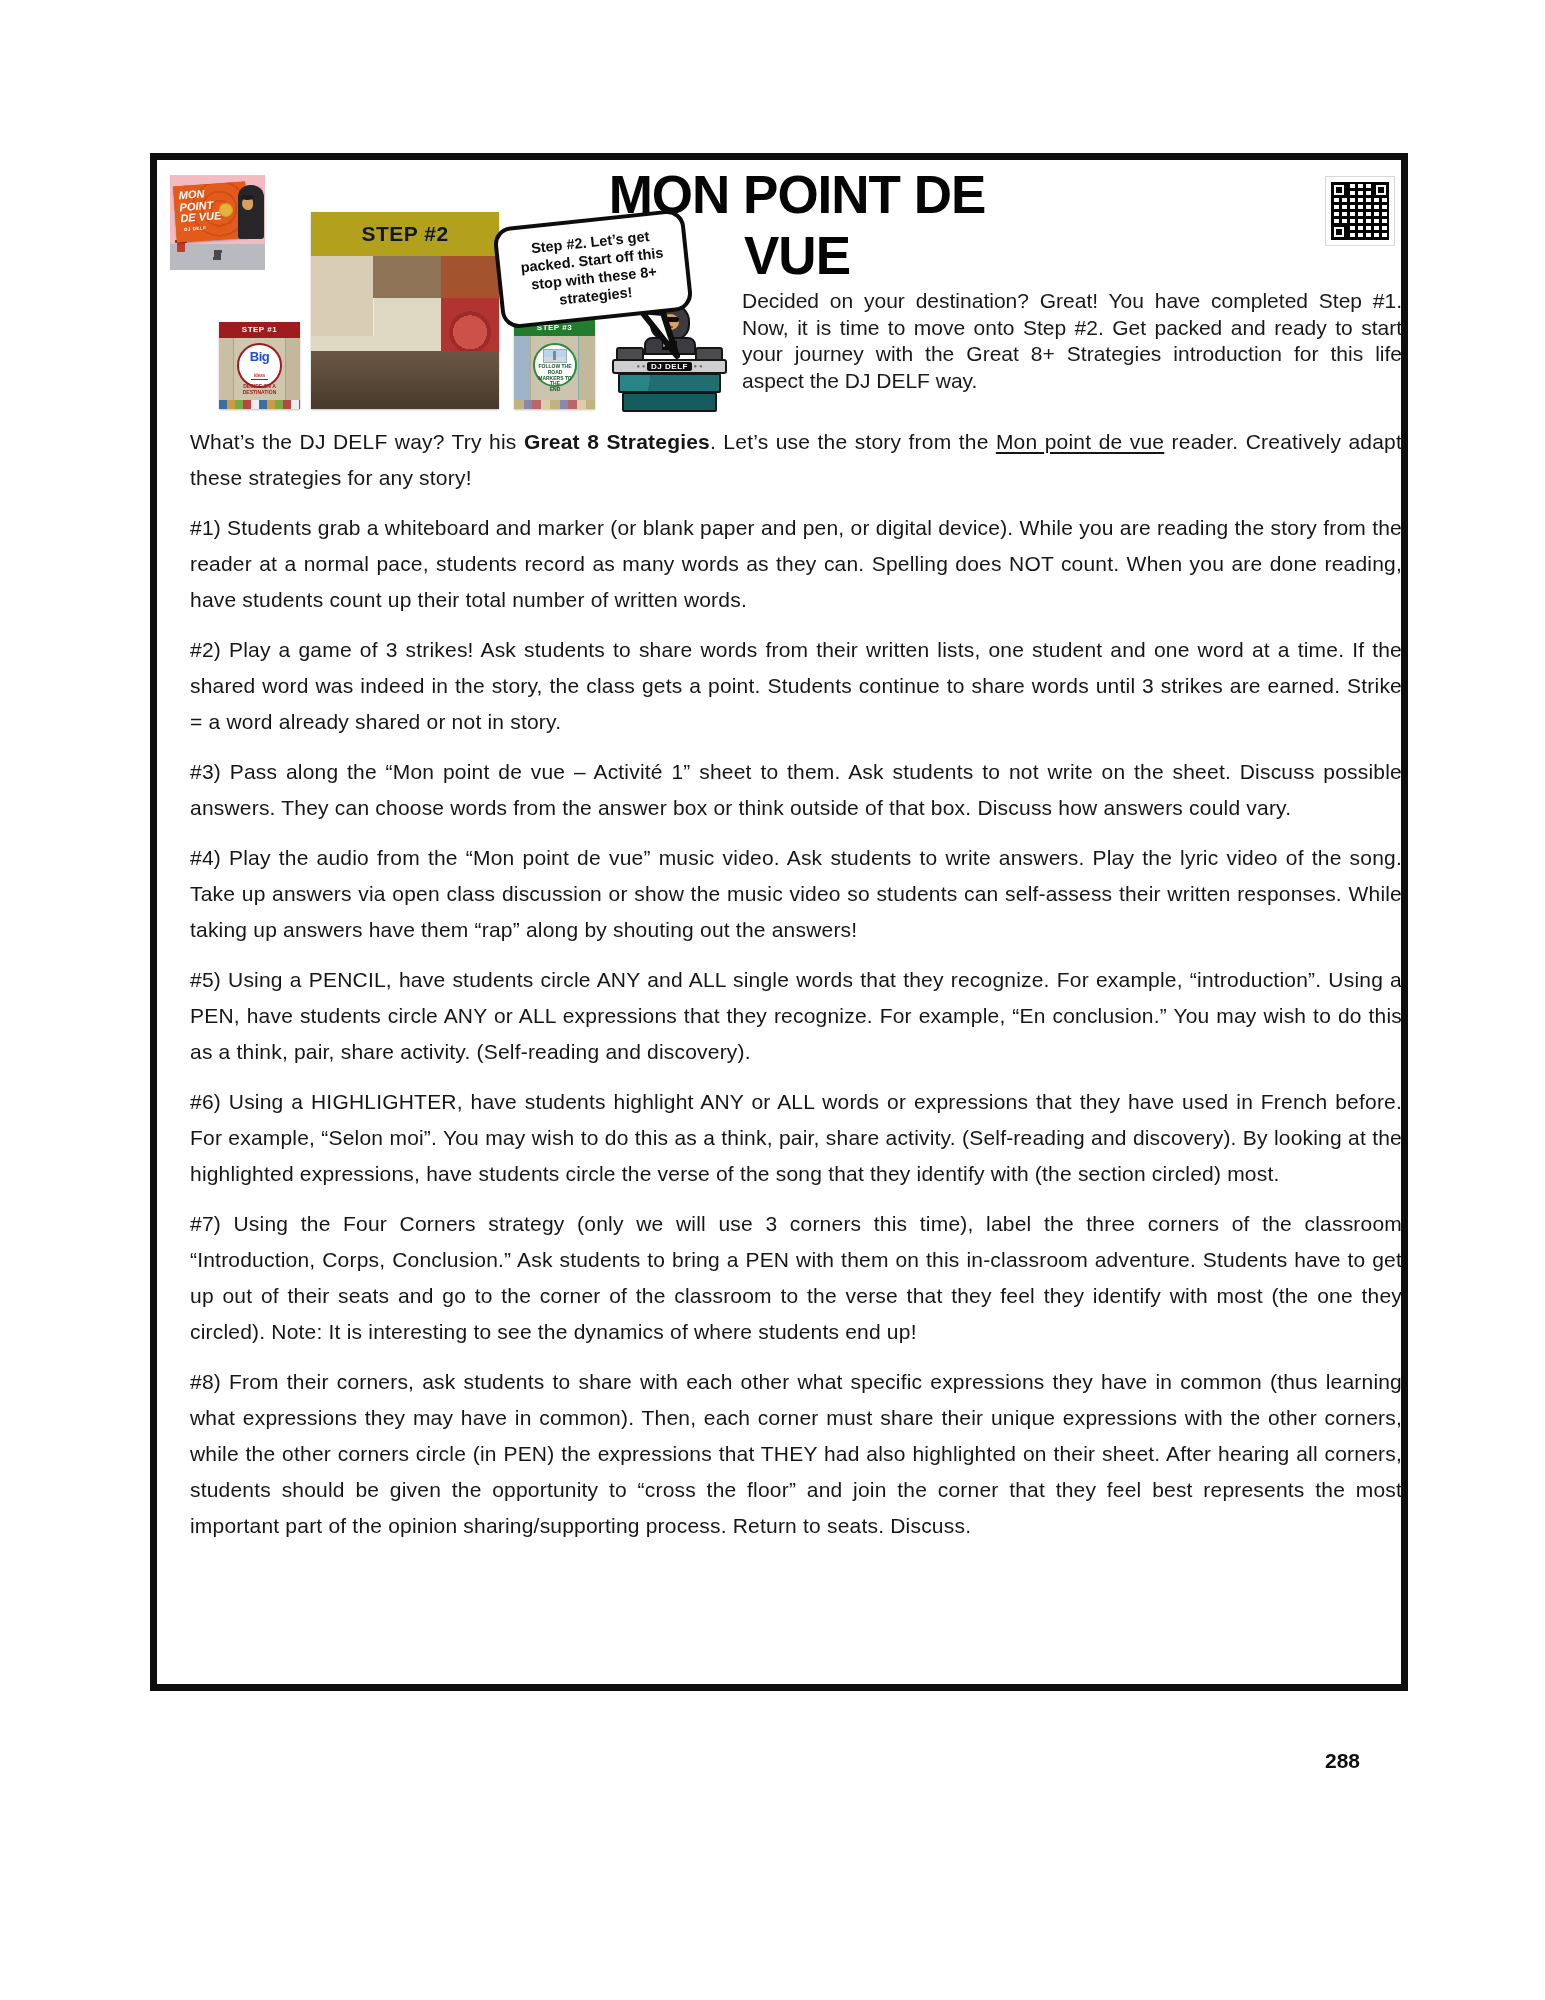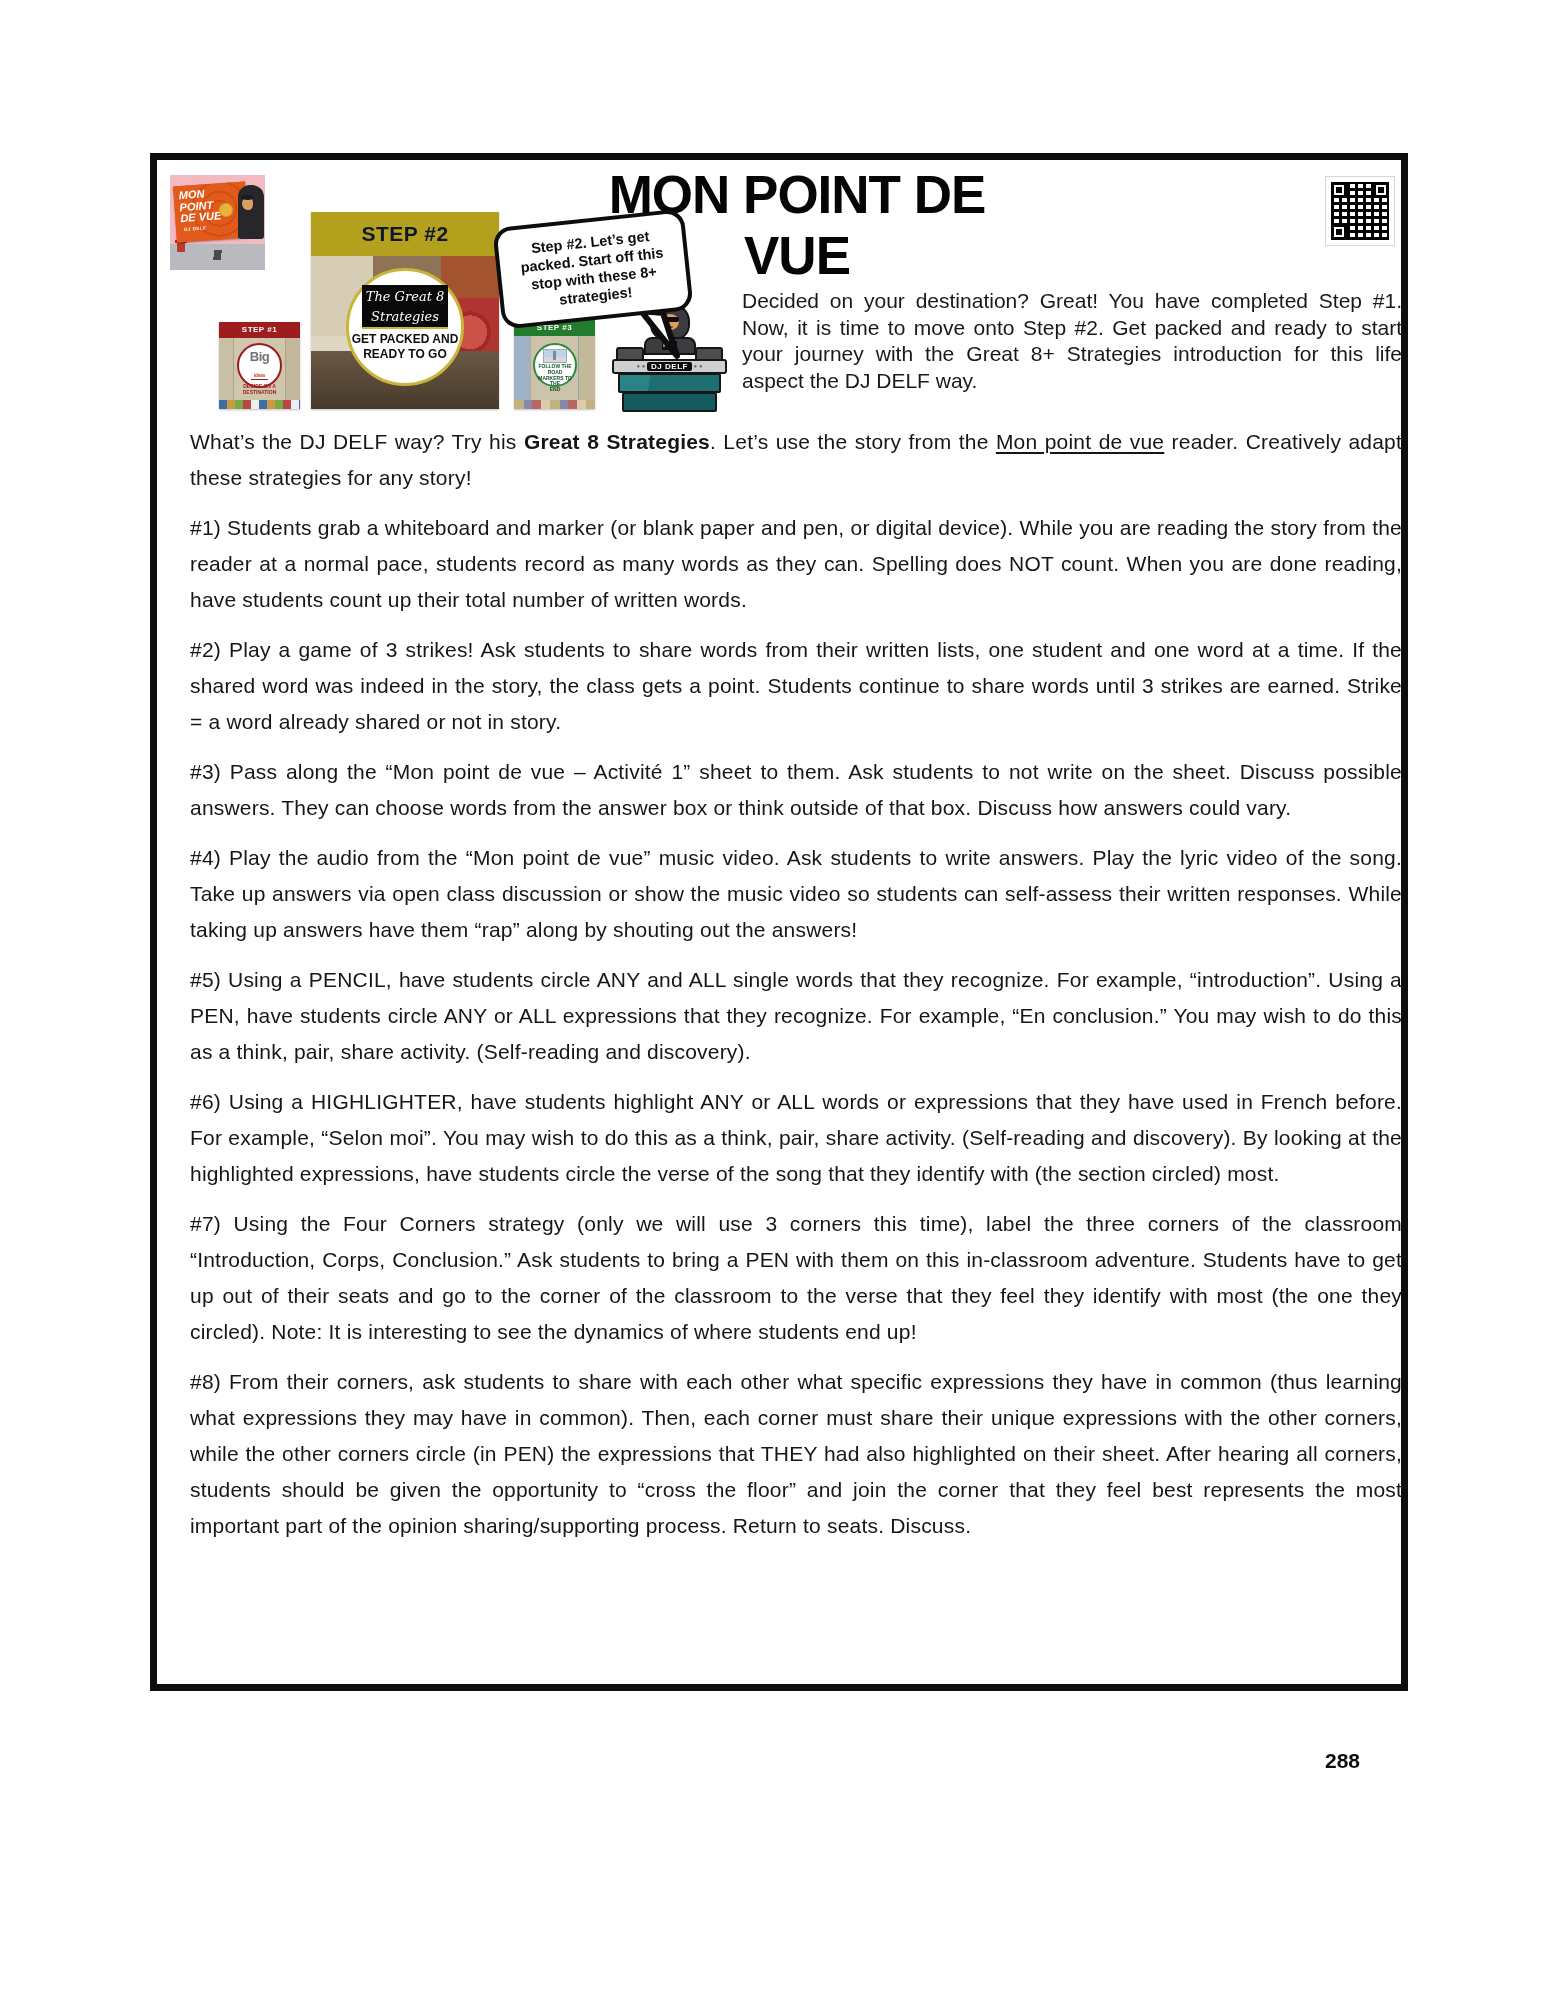--- a/index.html
+++ b/index.html
@@ -61,21 +61,21 @@
   .s2-black{margin:14px auto 3px auto;width:86px;height:44px;background:#090909;color:#fff;
      font-family:"DejaVu Serif",serif;font-style:italic;font-size:13px;line-height:20px;padding-top:2px;box-sizing:border-box;
      border-bottom:2px solid #c8b53a;}
   .s2-cap{color:#0d0d0d;font-weight:bold;font-size:12px;line-height:15px;letter-spacing:0;}
 
   
   .step1{left:62px;top:162px;width:81px;height:87px;background:#d9d2be;}
   .step1 .hdr{height:16px;line-height:16px;background:#9e1b1e;font-size:8px;letter-spacing:.5px;}
   .s1-circle{position:absolute;left:18px;top:21px;width:45px;height:45px;border-radius:50%;
      background:#fff;border:2px solid #9e1b1e;box-sizing:border-box;text-align:center;}
-  .s1-big{font-weight:bold;font-size:13px;line-height:13px;color:#737373;margin-top:5px;letter-spacing:-.5px;}
+  .s1-big{font-weight:bold;font-size:13px;line-height:13px;color:#1d4ed8;margin-top:5px;letter-spacing:-.5px;}
   .s1-ideas{font-size:4.5px;color:#c0392b;font-weight:bold;border-bottom:1px solid #9e1b1e;display:inline-block;padding:0 3px 1px 3px;}
   .s1-cap{margin-top:2px;font-size:5px;line-height:6px;font-weight:bold;color:#9e1b1e;}
   .s1-strip{position:absolute;left:0;bottom:0;width:100%;height:9px;
      background:repeating-linear-gradient(90deg,#3a6ea5 0 8px,#c94 8px 16px,#7a4 16px 24px,#b44 24px 32px,#eee 32px 40px);}
   .s1-side{position:absolute;left:0;top:16px;width:100%;height:62px;
      background:linear-gradient(90deg,#c9bfa5 0 14px,#b0a188 14px 15px,#cfc6ae 15px 66px,#b0a188 66px 67px,#c4b89c 67px);}
 
   
   .step3{left:357px;top:160px;width:81px;height:89px;background:#86efac;}
   .step3 .hdr{height:16px;line-height:16px;background:#237c2e;font-size:8px;letter-spacing:.5px;}
@@ -159,30 +159,20 @@
       </div>
     </div>
 
     <div class="card step2">
       <div class="s2b s2-left"></div>
       <div class="s2b s2-mid"></div>
       <div class="s2b s2-right"></div>
       <div class="s2b s2-plate"></div>
       <div class="s2b s2-bottom"></div>
       <div class="hdr">STEP #2</div>
-      <div class="s2-circle">
-        <div class="s2-black">
-          <div>The Great 8</div>
-          <div>Strategies</div>
-        </div>
-        <div class="s2-cap">
-          <div>GET PACKED AND</div>
-          <div>READY TO GO</div>
-        </div>
-      </div>
     </div>
 
     <div class="card step1">
       <div class="s1-side"></div>
       <div class="hdr">STEP #1</div>
       <div class="s1-circle">
         <div class="s1-big">Big</div>
         <div class="s1-ideas">ideas</div>
         <div class="s1-cap">
           <div>DECIDE ON A</div>

